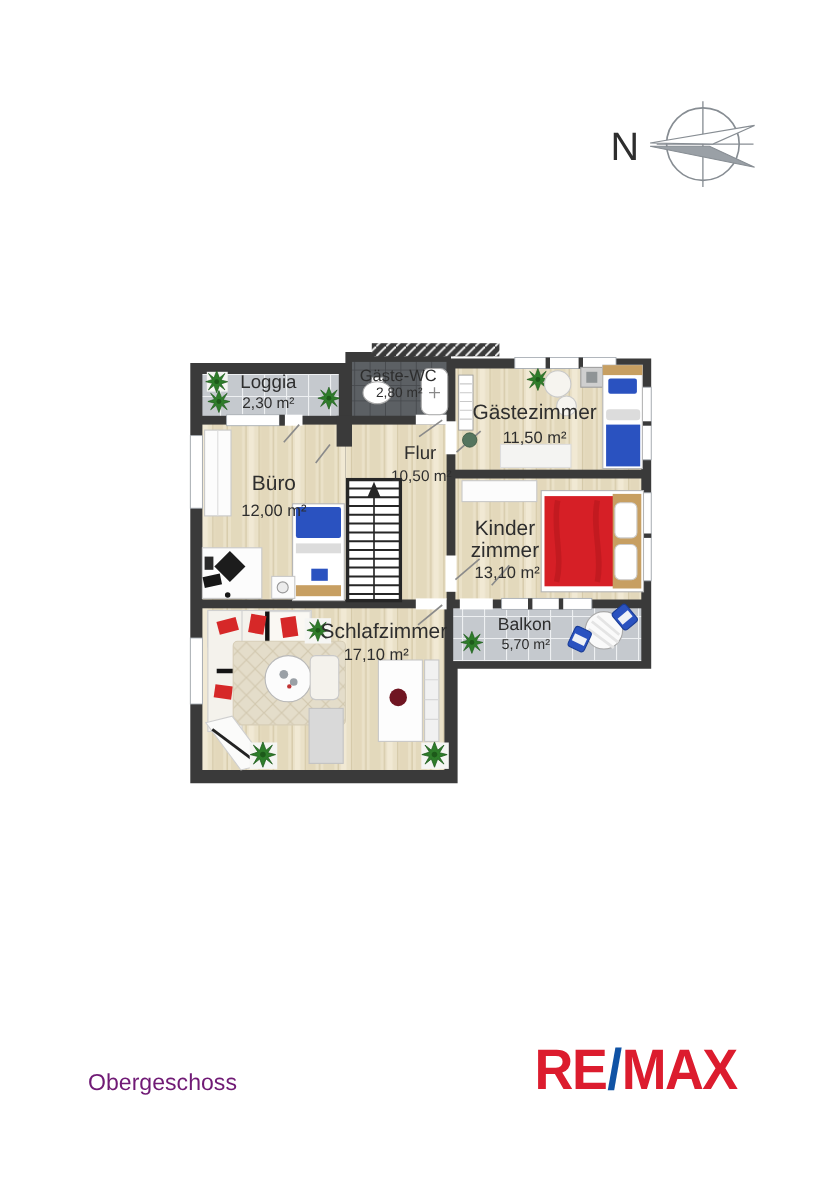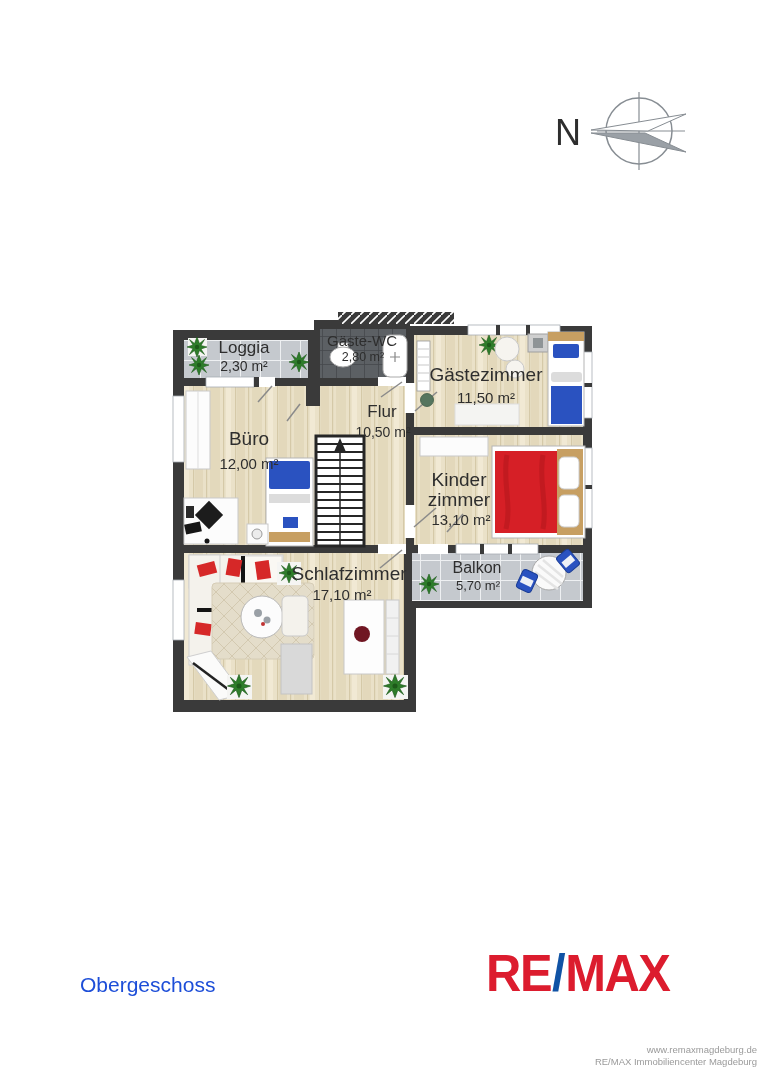--- a/index.html
+++ b/index.html
@@ -1,19 +1,19 @@
 <!DOCTYPE html>
 <html><head>
 <meta charset="utf-8">
 <style>
   html,body{margin:0;padding:0;background:#ffffff;}
   .page{position:relative;width:763px;height:1080px;background:#ffffff;overflow:hidden;
         font-family:"Liberation Sans", sans-serif;}
   svg text{font-family:"Liberation Sans", sans-serif;fill:#2e2e2e;}
-  .floor-title{position:absolute;left:80px;top:973px;font-size:21px;color:#1d4ed8;}
+  .floor-title{position:absolute;left:80px;top:973px;font-size:21px;color:#701a75;}
   .logo{position:absolute;left:486px;top:951px;display:flex;align-items:flex-start;
         font-size:52px;font-weight:bold;letter-spacing:-1.5px;line-height:44px;
         transform:scaleX(0.94);transform-origin:left top;white-space:pre;}
   .logo .re,.logo .max{color:#dc1c2e;}
   .logo .slash{color:#1053a5;padding:0 1px;}
   .smallprint{position:absolute;right:6px;top:1044px;text-align:right;
               font-size:9.5px;line-height:12px;color:#9a9a9a;}
 </style>
 </head>
 <body>
@@ -283,18 +283,14 @@
   </g>
 </svg>
 
 
 <div class="floor-title">Obergeschoss</div>
 
 <div class="logo">
   <span class="re">RE</span><span class="slash">/</span><span class="max">MAX</span>
 </div>
 
-<div class="smallprint">
-  <div>www.remaxmagdeburg.de</div>
-  <div>RE/MAX Immobiliencenter Magdeburg</div>
+
 </div>
 
-</div>
-
 </body></html>

